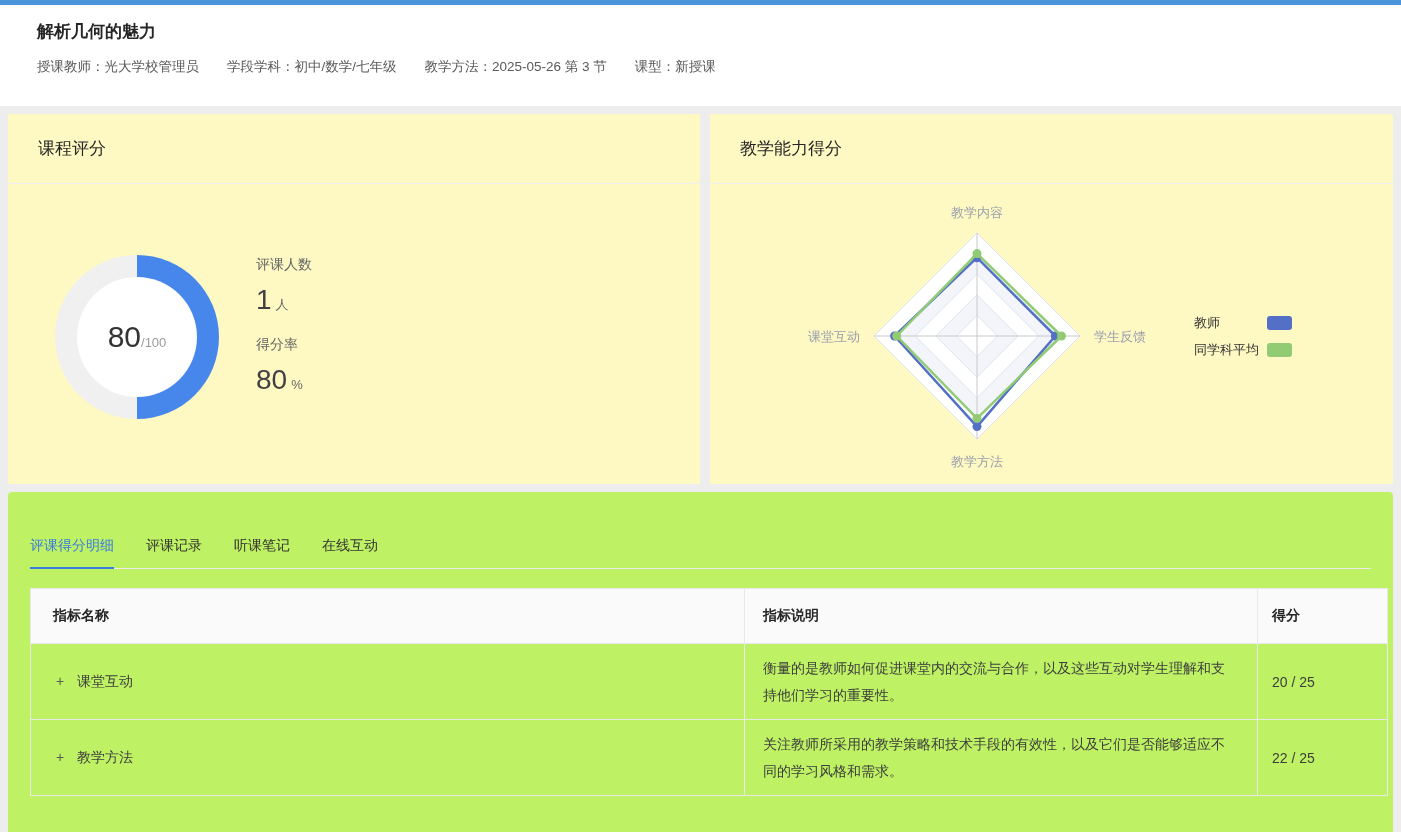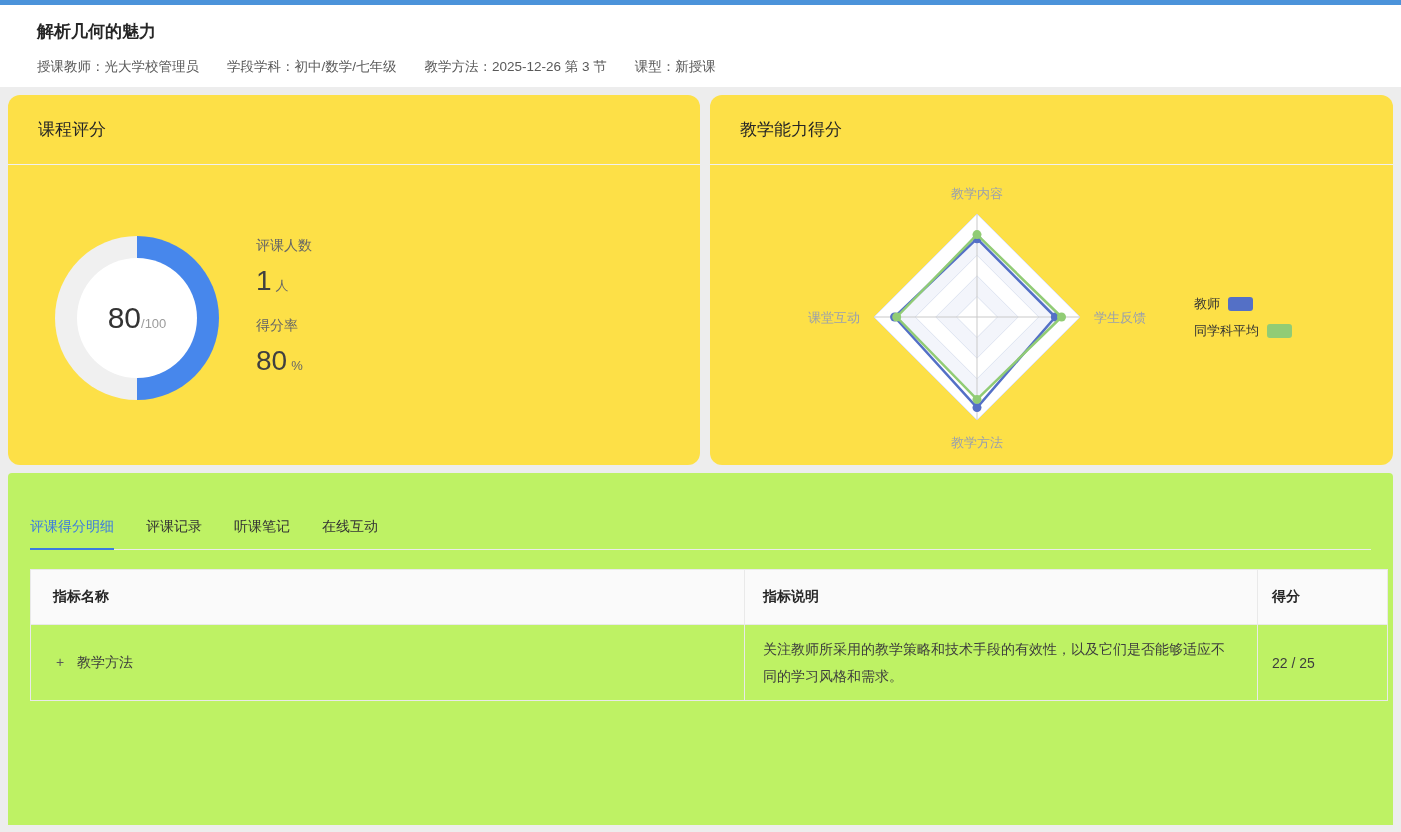--- a/index.html
+++ b/index.html
@@ -3,27 +3,27 @@
 <meta charset="utf-8">
 <style>
   * { margin:0; padding:0; box-sizing:border-box; }
   html,body { width:1401px; height:832px; overflow:hidden; }
   body {
     font-family:"Liberation Sans","DejaVu Sans",sans-serif;
     background:#ededed; color:#333;
   }
   .top-bar { height:5px; width:100%; }
   
-  .page-header { background:#fff; height:82px; position:relative; }
+  .page-header { background:#fff; height:101px; position:relative; }
   .page-title { position:absolute; left:37px; top:15px; font-size:17px; font-weight:700; color:#262626; }
   .meta-row { position:absolute; left:37px; top:53px; display:flex; gap:28px; font-size:13.5px; color:#595959; }
   .meta-item { white-space:nowrap; }
   
   .cards-row { display:flex; gap:10px; margin:8px; height:370px; }
-  .card { background:#fde047; border-radius:12px; overflow:hidden; }
+  .card { background:#fef9c3; border-radius:0; overflow:hidden; }
   .card.left { width:692px; }
   .card.right { flex:1; }
   .card-header { height:70px; line-height:70px; padding:0 30px; font-size:17px; font-weight:500; color:#262626; border-bottom:1px solid #f0f0f0; }
   .card-body { position:relative; height:299px; }
   
   .donut { position:absolute; left:47px; top:71px; width:164px; height:164px; border-radius:50%;
            display:flex; align-items:center; justify-content:center; }
   .donut-hole { width:120px; height:120px; border-radius:50%; background:#fff;
                 display:flex; align-items:center; justify-content:center; }
   .score-big { font-size:30px; color:#333; }
@@ -31,21 +31,21 @@
   
   .stats { position:absolute; left:248px; top:72px; }
   .stat-label { font-size:14px; color:#666; margin-bottom:10px; }
   .stat-value { margin-bottom:20px; }
   .stat-num { font-size:28px; color:#404040; }
   .stat-unit { font-size:13px; color:#666; margin-left:4px; }
   
   .radar-svg { position:absolute; left:0; top:0; }
   svg text { font-family:"Liberation Sans","DejaVu Sans",sans-serif; }
   .legend { position:absolute; right:101px; top:130px; display:flex; flex-direction:column; gap:9px; }
-  .legend-row { display:flex; align-items:center; justify-content:flex-start; gap:8px; }
+  .legend-row { display:flex; align-items:center; justify-content:space-between; gap:8px; }
   .legend-label { font-size:13px; color:#333; }
   .legend-swatch { width:25px; height:14px; border-radius:3px; display:inline-block; }
   
   .bottom-section { margin:0 8px; background:#bef264; border-radius:4px 4px 0 0; height:352px; padding:0 22px; position:relative; }
   .tabs { display:flex; gap:32px; padding-top:45px; border-bottom:1px solid #ebebeb; }
   .tab { font-size:14px; color:#333; padding-bottom:12px; cursor:pointer; white-space:nowrap; }
   .tab.active { color:var(--accent,#3c7be0); border-bottom:2px solid var(--accent,#3c7be0); margin-bottom:-1px; }
   
   .score-table { margin-top:19px; width:1290px; border-collapse:collapse; table-layout:fixed; }
   .score-table th, .score-table td { border:1px solid #e9e9e9; }
@@ -63,21 +63,21 @@
 </head>
 <body>
 
 <div class="top-bar" style="background: rgb(75, 147, 218);"></div>
 
 <div class="page-header">
   <div class="page-title">解析几何的魅力</div>
   <div class="meta-row">
     <span class="meta-item"><span>授课教师：</span><span>光大学校管理员</span></span>
     <span class="meta-item"><span>学段学科：</span><span>初中/数学/七年级</span></span>
-    <span class="meta-item"><span>教学方法：</span><span>2025-12-26 第 3 节</span></span>
+    <span class="meta-item"><span>教学方法：</span><span>2025-05-26 第 3 节</span></span>
     <span class="meta-item"><span>课型：</span><span>新授课</span></span>
   </div>
 </div>
 
 <div class="cards-row">
   <div class="card left">
     <div class="card-header">课程评分</div>
     <div class="card-body">
       <div class="donut" id="gauge" style="background: conic-gradient(rgb(71, 135, 236) 0deg, rgb(71, 135, 236) 50%, rgb(240, 240, 240) 50%, rgb(240, 240, 240) 100%);">
         <div class="donut-hole">
@@ -152,20 +152,27 @@
     <thead>
       <tr>
         <th class="col-name">指标名称</th>
         <th class="col-desc">指标说明</th>
         <th class="col-score">得分</th>
       </tr>
     </thead>
     <tbody>
       <tr>
         <td class="cell-name">
+          <span class="expand-icon">+</span><span>课堂互动</span>
+        </td>
+        <td class="cell-desc">衡量的是教师如何促进课堂内的交流与合作，以及这些互动对学生理解和支持他们学习的重要性。</td>
+        <td class="cell-score">20 / 25</td>
+      </tr>
+      <tr>
+        <td class="cell-name">
           <span class="expand-icon">+</span><span>教学方法</span>
         </td>
         <td class="cell-desc">关注教师所采用的教学策略和技术手段的有效性，以及它们是否能够适应不同的学习风格和需求。</td>
         <td class="cell-score">22 / 25</td>
       </tr>
     </tbody>
   </table>
 </div>
 
 </body></html>

